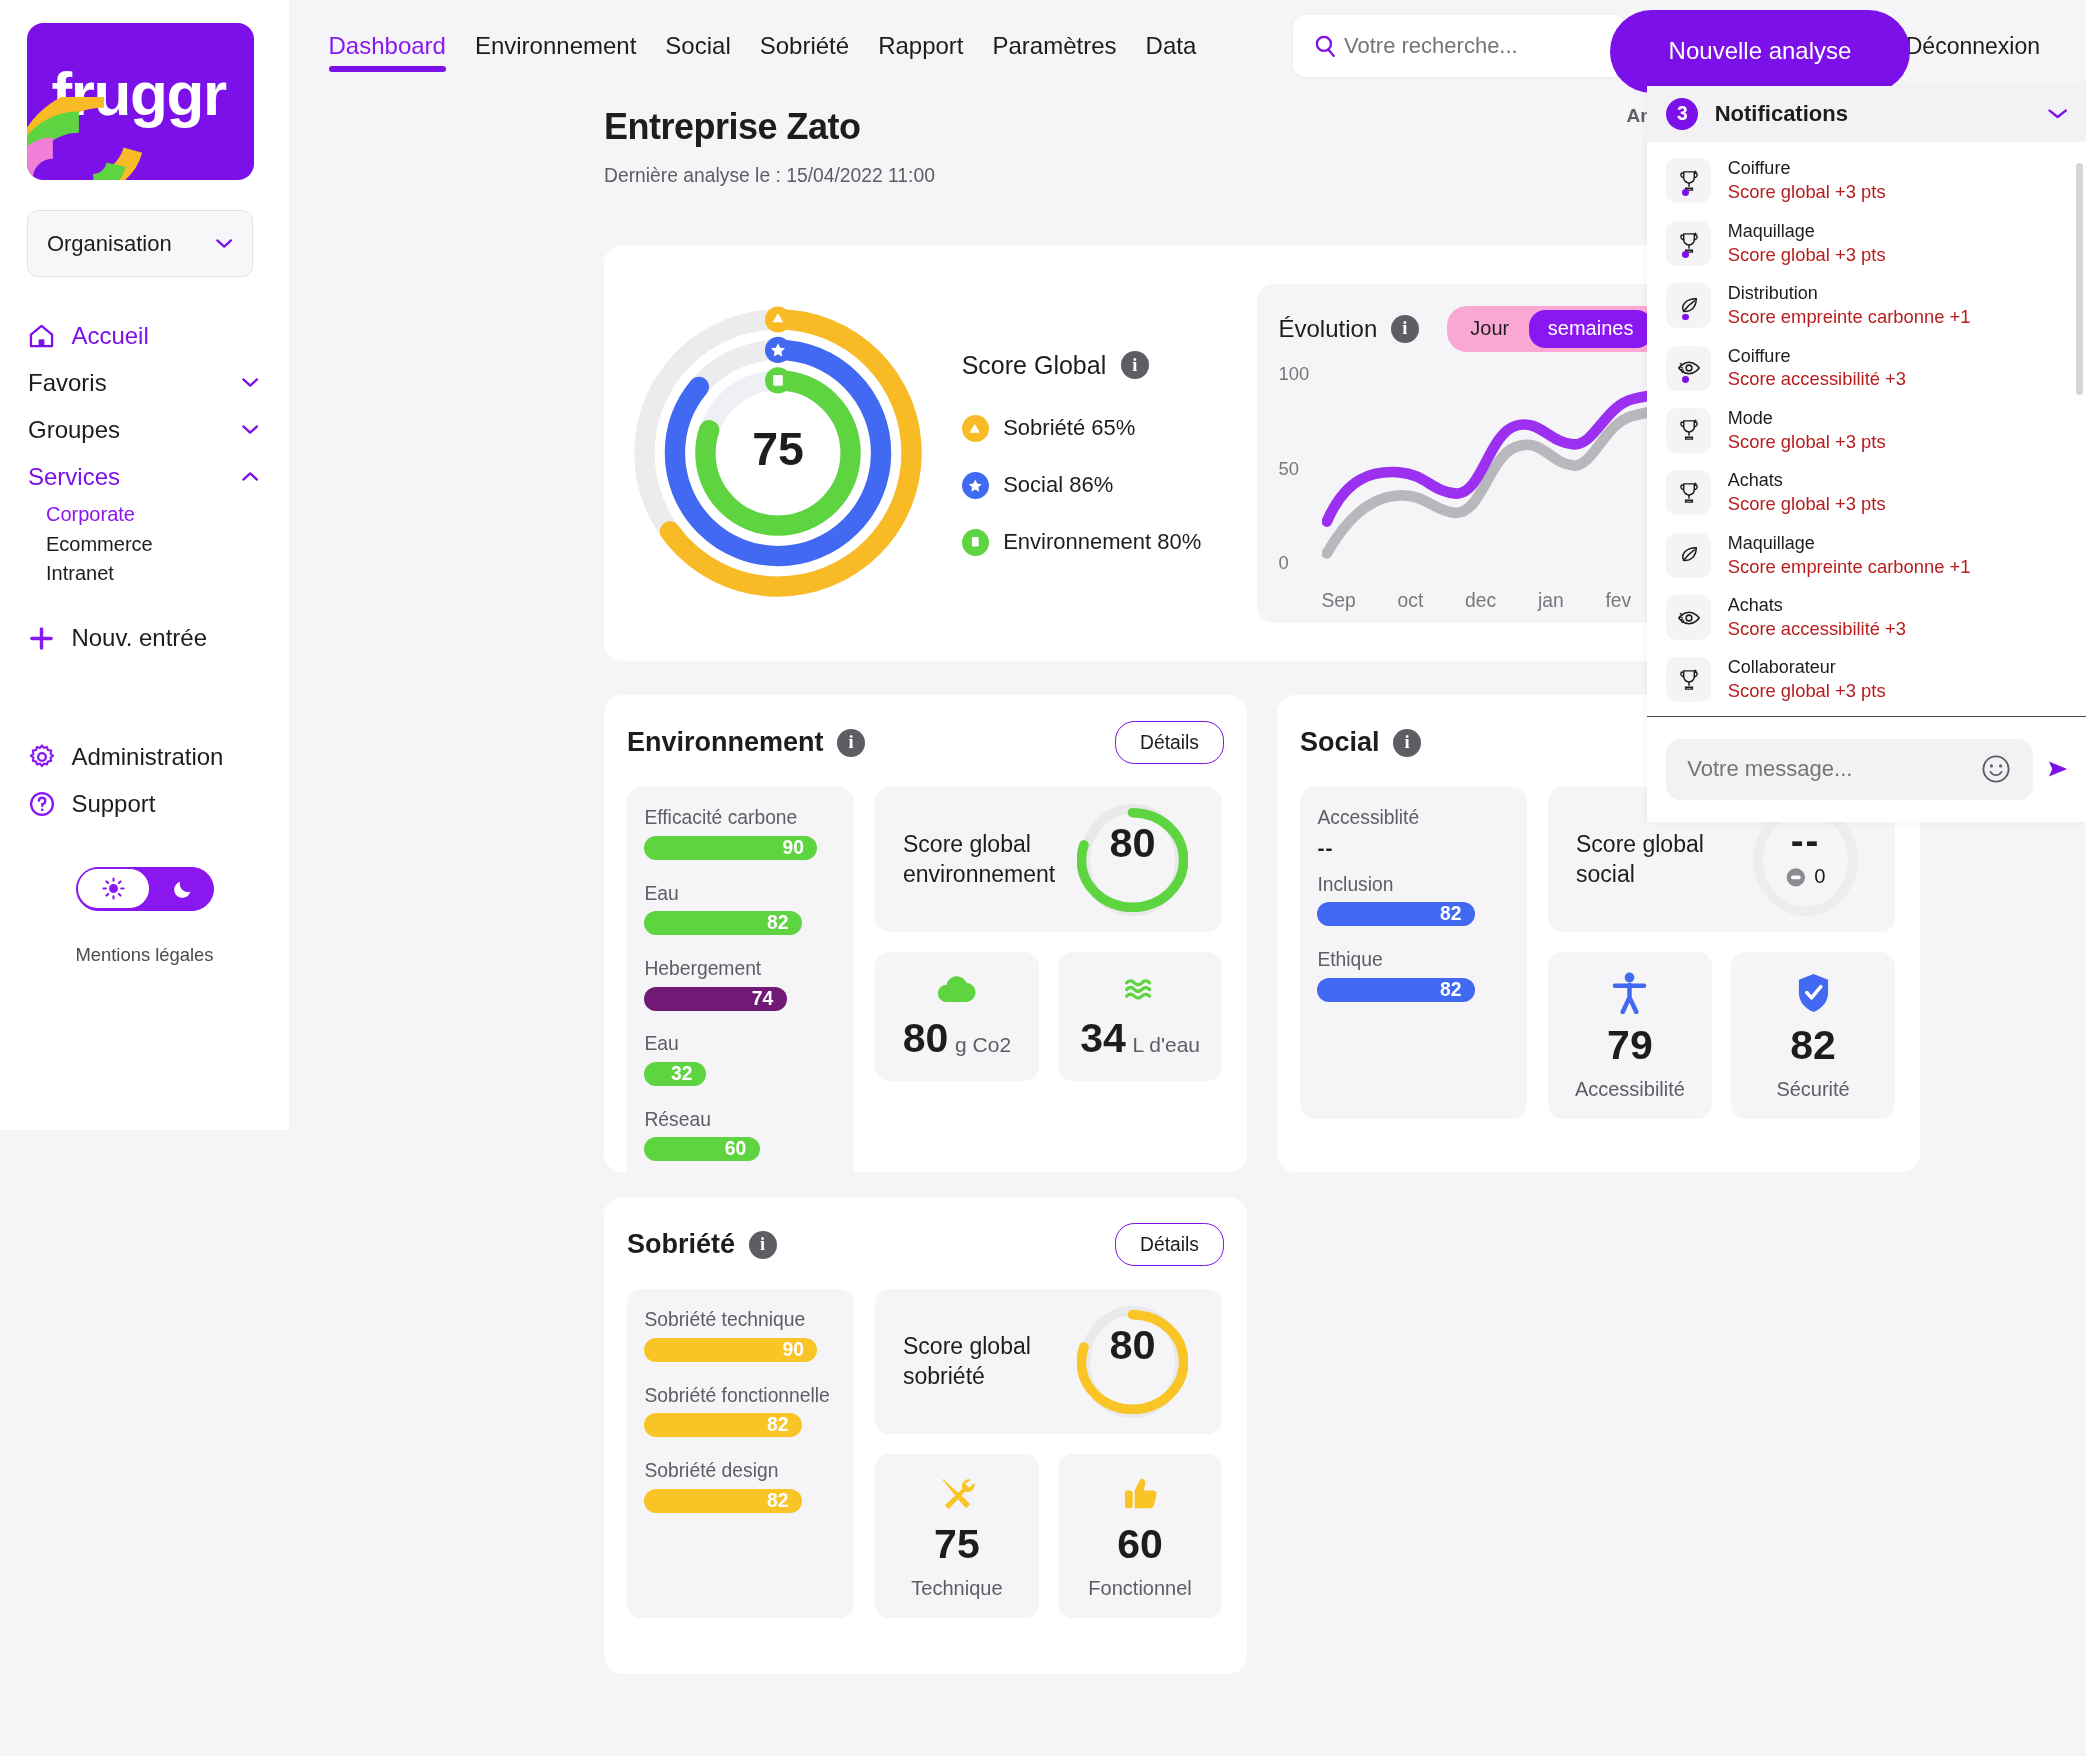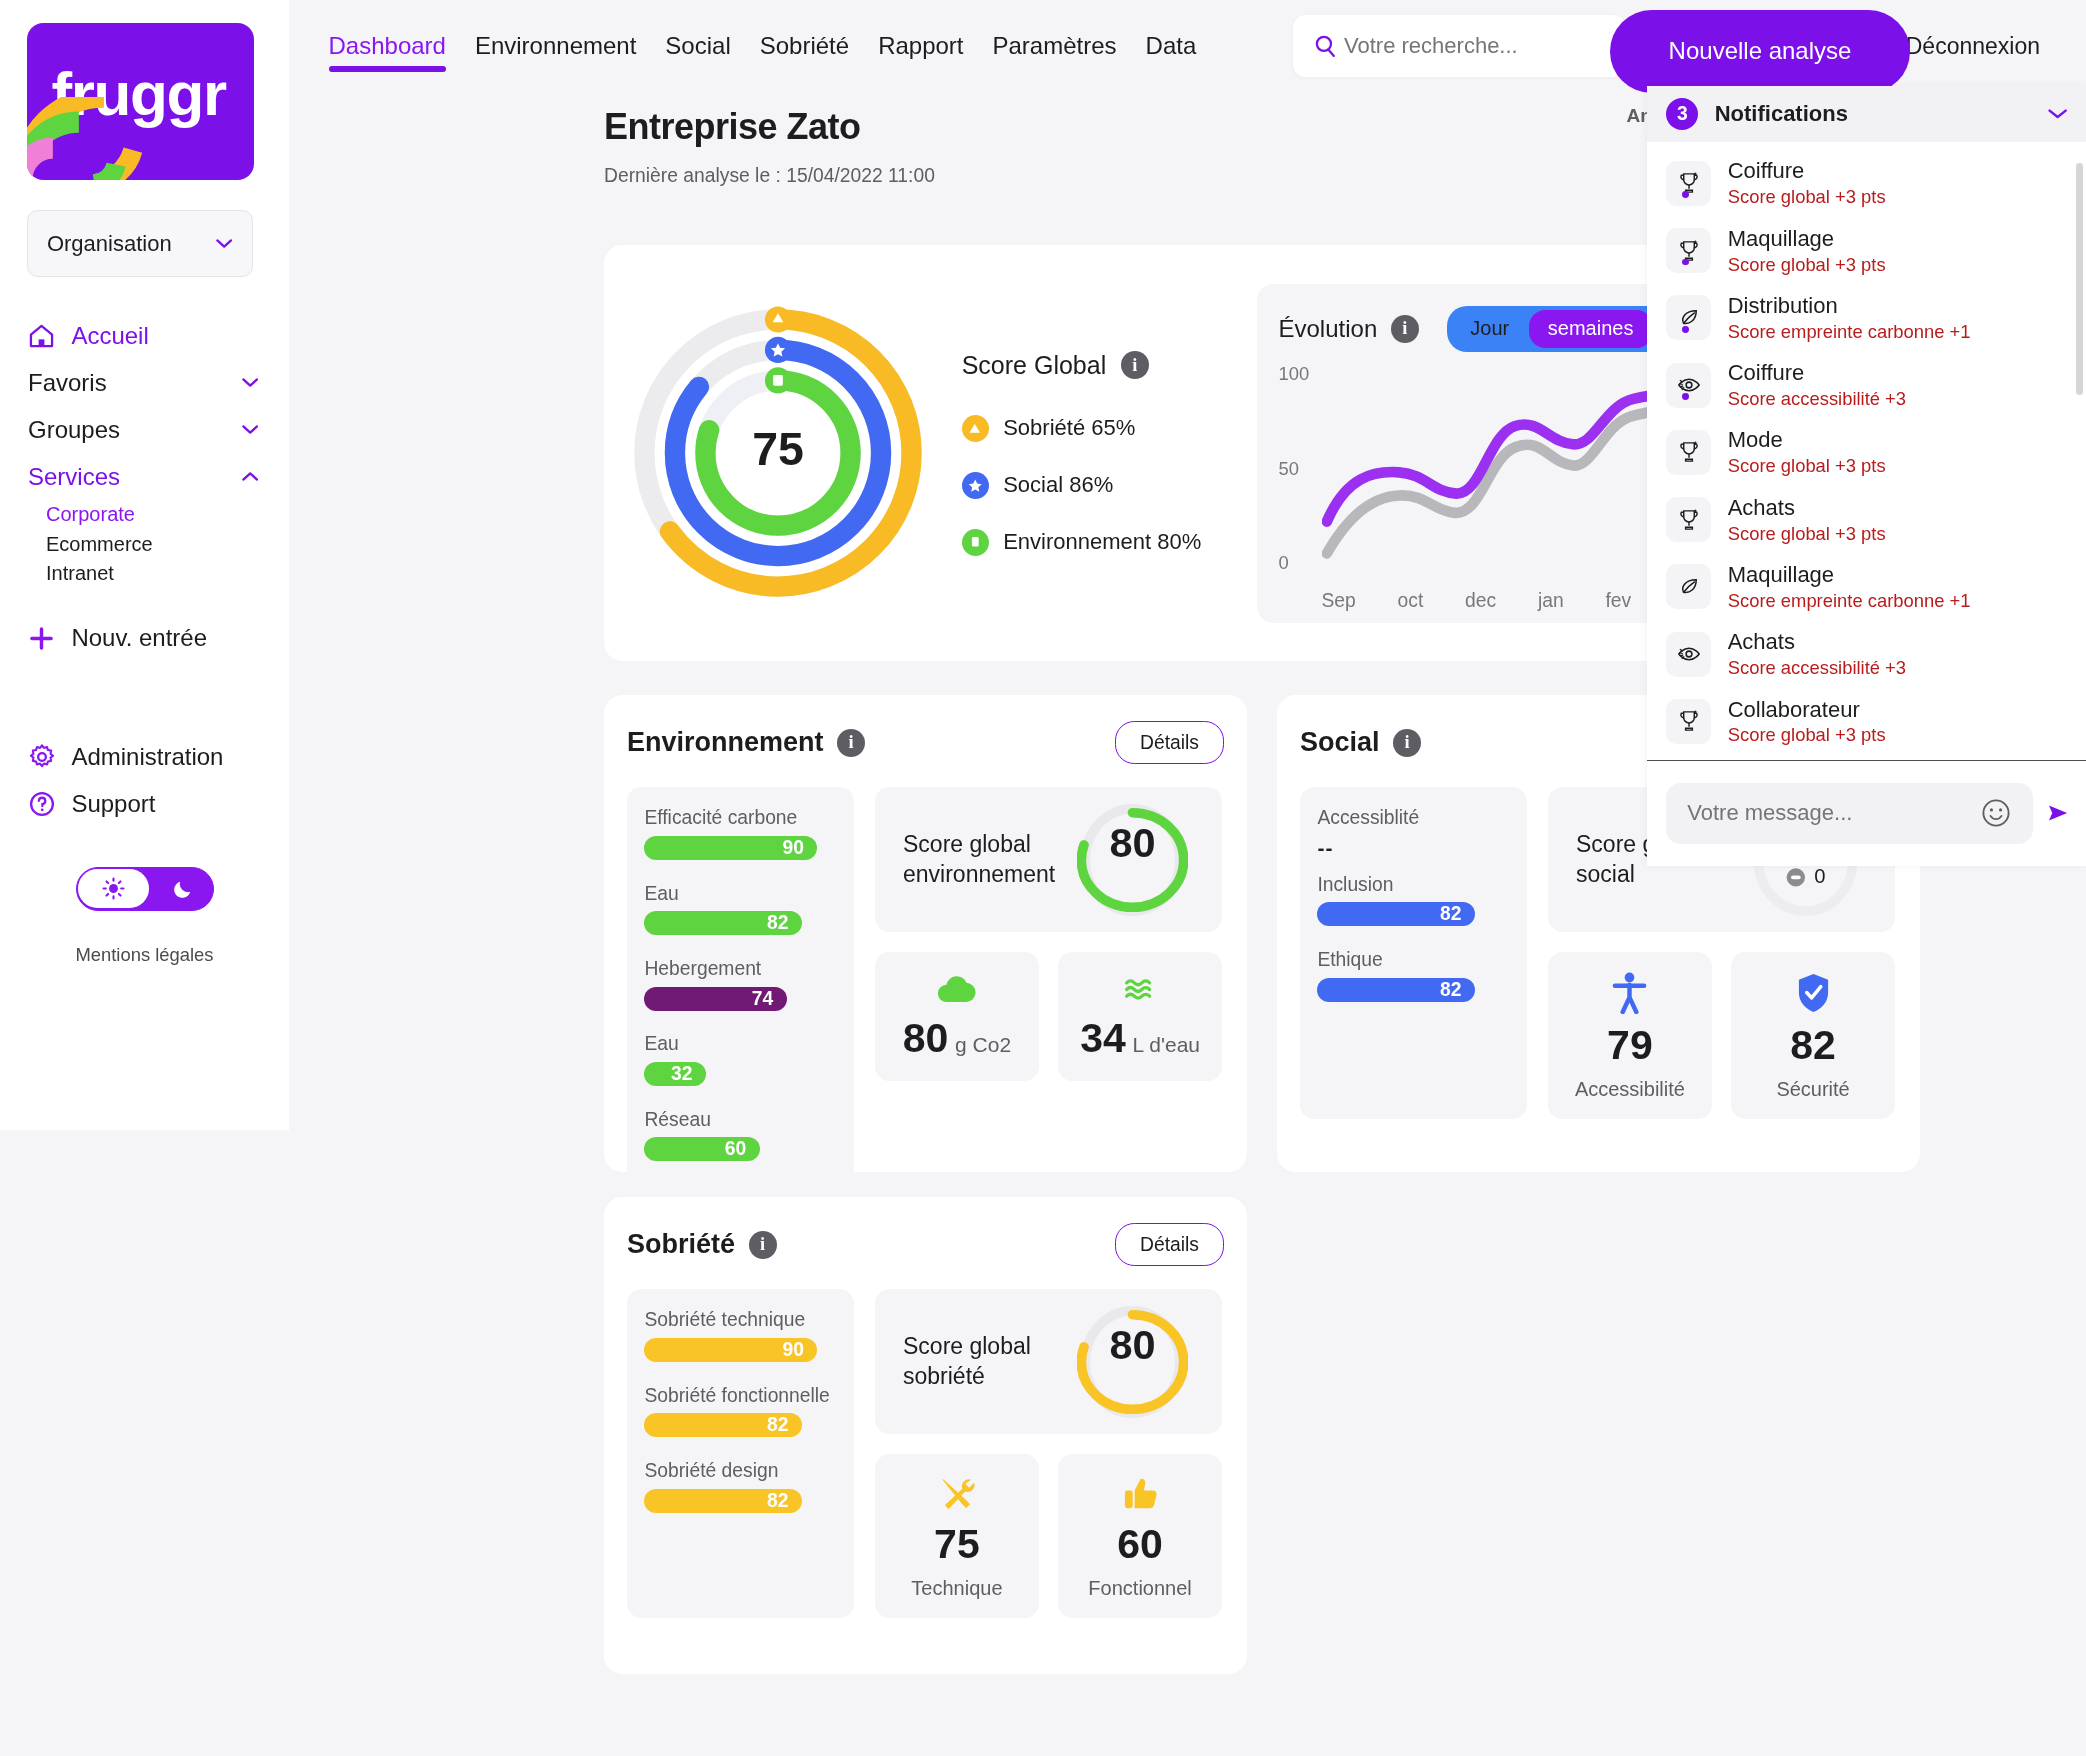--- a/index.html
+++ b/index.html
@@ -149,21 +149,21 @@
   .legend-label { font-size: 22px; color: #1d1d1f; }
 
   .evo {
     margin-left: 14.5px; width: 618px; height: 339px;
     background: #f5f5f7; border-radius: 16.4px; padding: 22px 22px 0 22px;
     position: relative;
   }
   .evo-head { display: flex; align-items: center; gap: 13.5px; }
   .evo-title { font-size: 24px; color: #1d1d1f; }
   .seg {
-    display: flex; background: #3b82f6; border-radius: 20px; padding: 4.3px; margin-left: 14.5px; align-items: flex-end;
+    display: flex; background: #f9a8d4; border-radius: 20px; padding: 4.3px; margin-left: 14.5px; align-items: flex-end;
   }
   .seg button {
     border: none; background: transparent; font-family: inherit;
     font-size: 20px; color: #1d1d1f; padding: 7.7px 19.3px; border-radius: 16.4px; cursor: pointer;
   }
   .seg button.on { background: #8a17f0; color: #fff; }
   .evo-legend { position: absolute; right: 22px; top: 26px; }
   .evo-leg-row { display: flex; align-items: center; gap: 10.6px; margin-bottom: 8.7px; font-size: 19.3px; color: #1d1d1f; }
   .evo-leg-dot { width: 14.5px; height: 14.5px; border-radius: 50%; }
   .chartwrap { position: relative; margin-top: 13.5px; height: 246px; }
@@ -226,21 +226,21 @@
     display: flex; align-items: center; justify-content: center;
   }
   .notif-title { font-size: 22px; font-weight: 700; color: #1d1d1f; flex: 1; }
   .notif-list { padding: 7.7px 0 4.8px 0; position: relative; max-height: 848px; overflow: hidden; }
   .notif-item { display: flex; align-items: center; gap: 16.4px; padding: 8.7px 19.3px; }
   .notif-ic {
     width: 45px; height: 45px; background: #f4f4f6; border-radius: 10.6px;
     display:flex; align-items:center; justify-content:center; position: relative; flex: 0 0 45px;
   }
   .notif-ic .dot { position: absolute; left: 16px; bottom: 7.7px; width: 6.8px; height: 6.8px; border-radius: 50%; background: #7c10e8; }
-  .notif-name { font-size: 22px; color: #1d1d1f; }
+  .notif-name { font-size: 18px; color: #1d1d1f; }
   .notif-desc { font-size: 18.4px; color: #b91c1c; margin-top: 1.9px; }
   .notif-scroll { position: absolute; right: 3.9px; top: 21px; width: 6.8px; height: 232px; background: #d6d6da; border-radius: 3.4px; }
   .notif-foot { border-top: 1.4px solid #4b4b50; padding: 22px 19.3px; display: flex; align-items: center; gap: 14.5px; }
   .msg-input {
     flex: 1; height: 61px; background: #f2f2f4; border-radius: 14.5px;
     display: flex; align-items: center; padding: 0 21px; gap: 4.8px;
   }
   .msg-input input {
     border: none; background: transparent; outline: none; flex: 1;
     font-size: 22px; color: #77777c; font-family: inherit;

